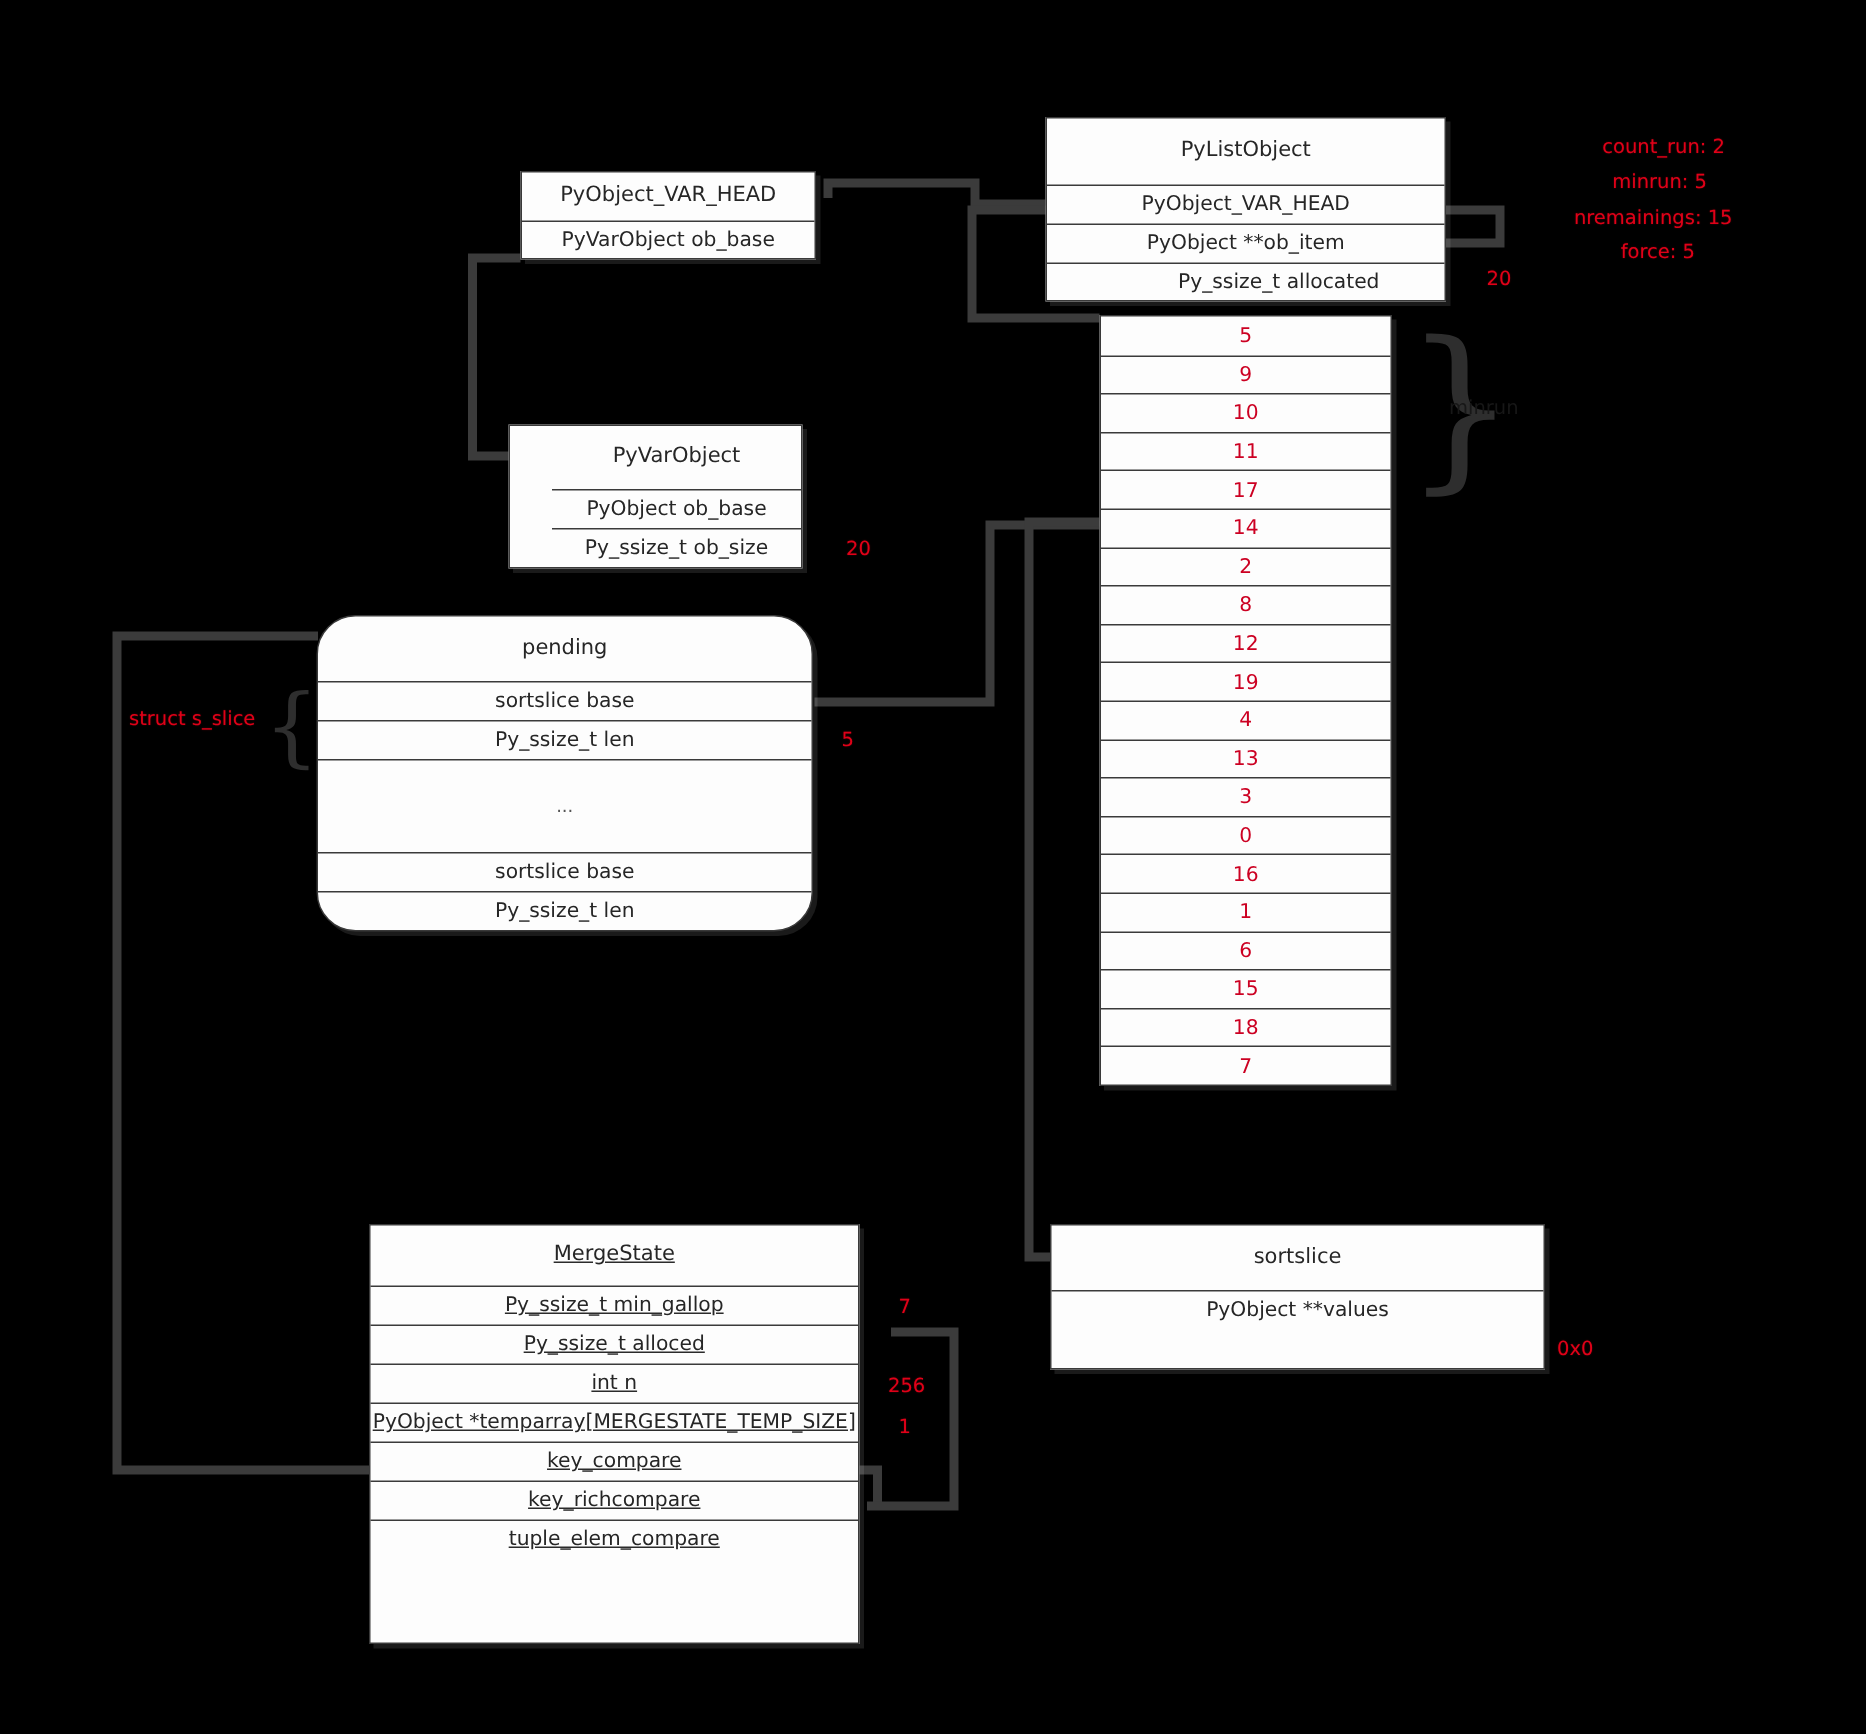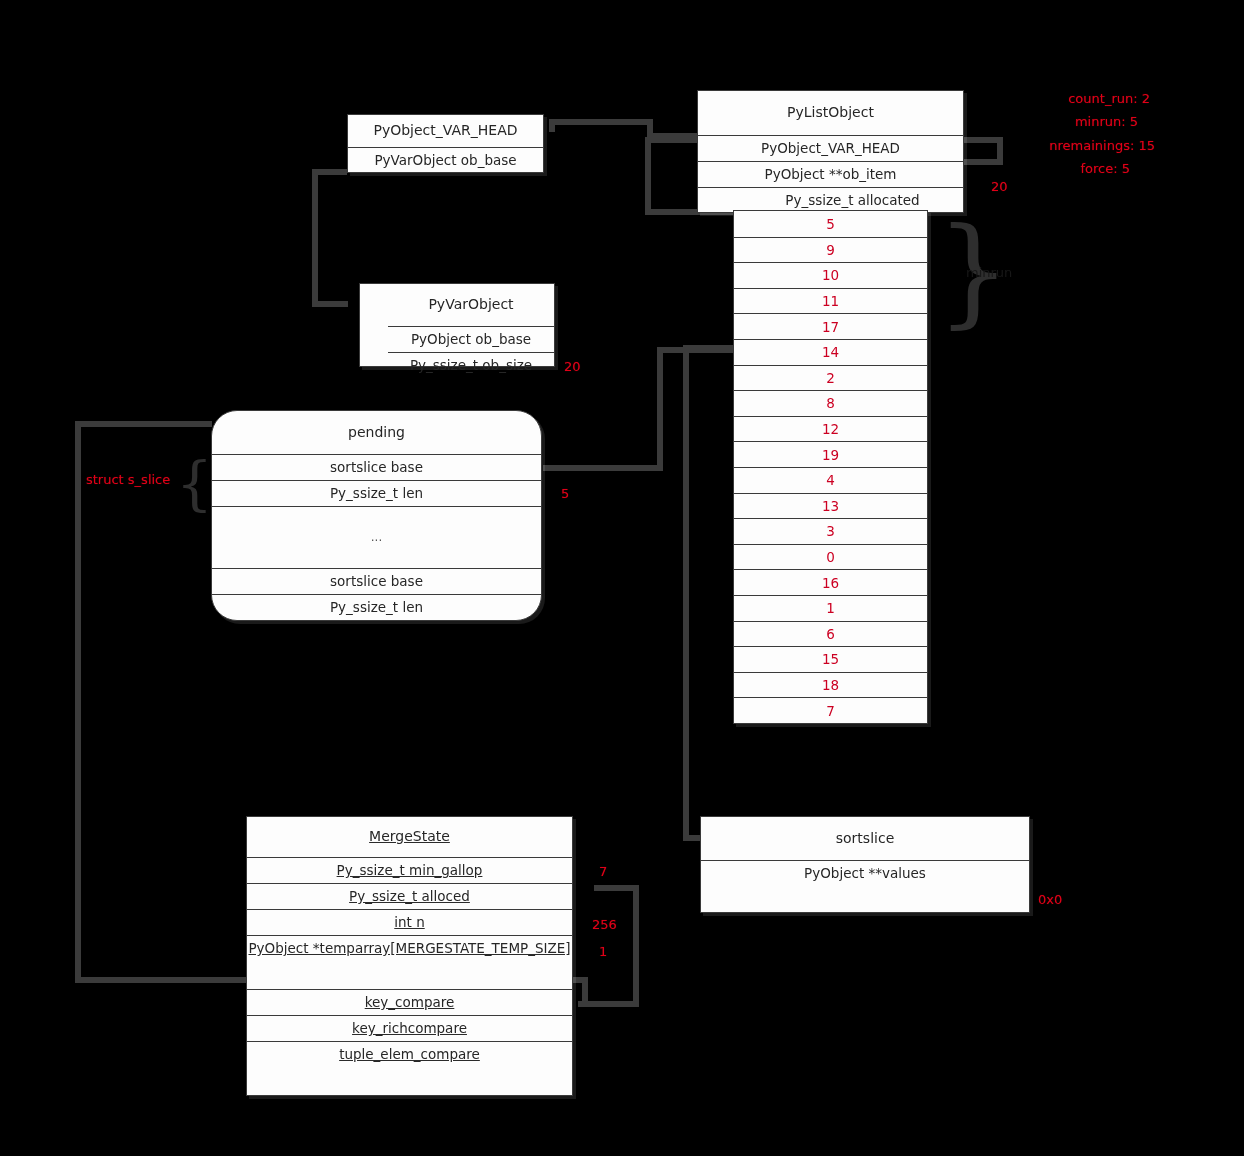--- a/index.html
+++ b/index.html
@@ -101,27 +101,27 @@
 
       <path d="M578,1004 L636,1004 L636,888 L594,888"></path>
     </g>
   </svg>
 
   <div class="box" style="left:347px;top:114px;width:197px;height:59px;">
     <div class="row title" style="height:32px;">PyObject_VAR_HEAD</div>
     <div class="row" style="height:26px;">PyVarObject ob_base</div>
   </div>
 
-  <div class="box" style="left:359px;top:283px;width:196px;height:84px;padding-left:28px;">
+  <div class="box" style="left:339px;top:283px;width:196px;height:96px;padding-left:28px;">
     <div class="row title" style="height:42px;">PyVarObject</div>
     <div class="row" style="height:26px;">PyObject ob_base</div>
     <div class="row" style="height:26px;">Py_ssize_t ob_size</div>
   </div>
 
-  <div class="box" style="left:697px;top:90px;width:267px;height:123px;">
+  <div class="box" style="left:697px;top:78px;width:267px;height:123px;">
     <div class="row title" style="height:44px;">PyListObject</div>
     <div class="row" style="height:26px;">PyObject_VAR_HEAD</div>
     <div class="row" style="height:26px;">PyObject **ob_item</div>
     <div class="row" style="height:26px;padding-left:44px;">Py_ssize_t allocated</div>
   </div>
 
   <div class="listbox" id="list-cells" style="left:733px;top:210px;width:195px;height:514px;">
       <div class="cell">5</div>
       <div class="cell">9</div>
       <div class="cell">10</div>
@@ -152,21 +152,21 @@
     <div class="row" style="height:26px;">sortslice base</div>
     <div class="row" style="height:26px;">Py_ssize_t len</div>
   </div>
 
   <div class="box" style="left:246px;top:816px;width:327px;height:280px;text-decoration:underline;">
     <div class="row title" style="height:40px;">MergeState</div>
     <div class="row" style="height:26px;">Py_ssize_t min_gallop</div>
     <div class="row" style="height:26px;">Py_ssize_t alloced</div>
     <div class="row" style="height:26px;">int n</div>
     <div class="row" style="height:26px;">PyObject *temparray[MERGESTATE_TEMP_SIZE]</div>
-    <div class="row" style="height:26px;margin-top:28px;">key_compare</div>
+    <div class="row" style="height:26px;">key_compare</div>
     <div class="row" style="height:26px;">key_richcompare</div>
     <div class="row" style="height:26px;">tuple_elem_compare</div>
   </div>
 
   <div class="box" style="left:700px;top:816px;width:330px;height:97px;">
     <div class="row title" style="height:43px;">sortslice</div>
     <div class="row" style="height:26px;">PyObject **values</div>
   </div>
 
   <div class="ann right" style="left:1000px;top:91px;width:150px;">count_run: 2</div>

